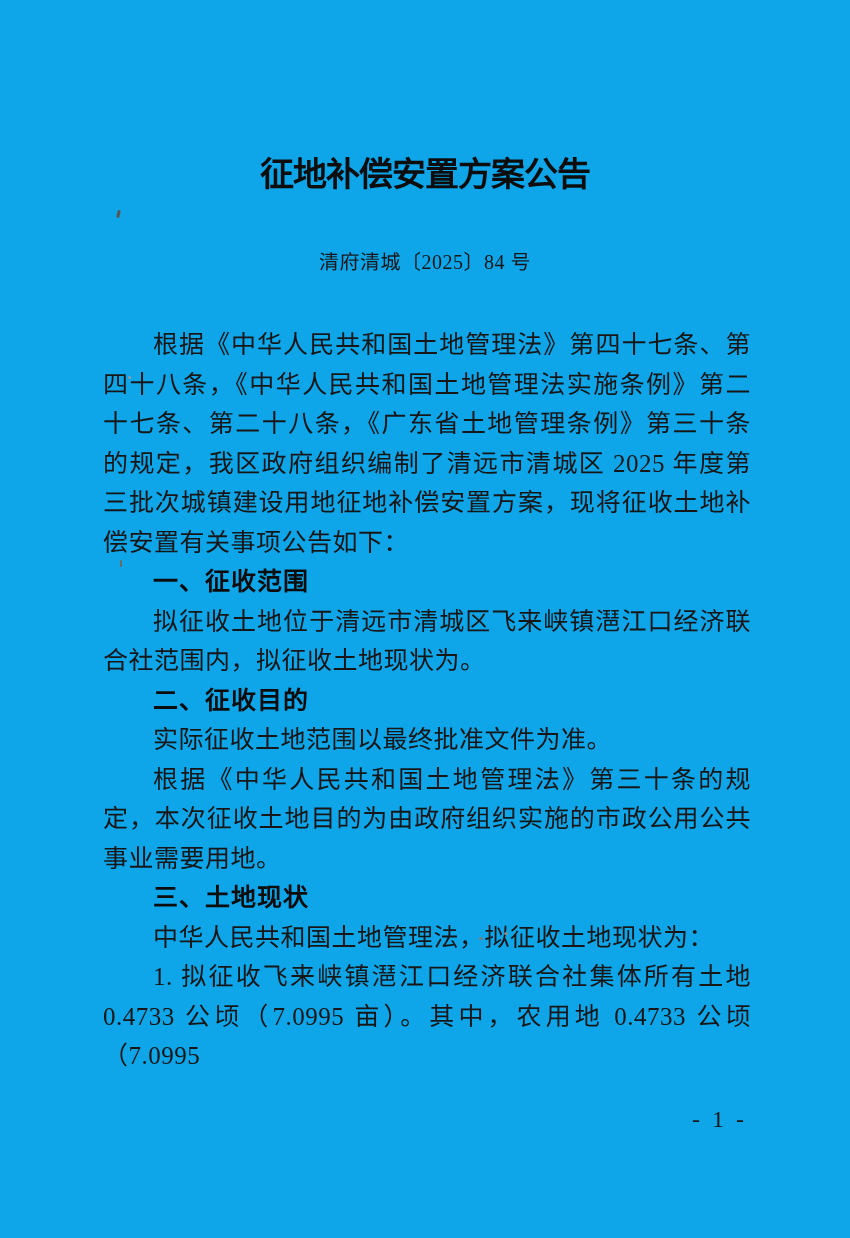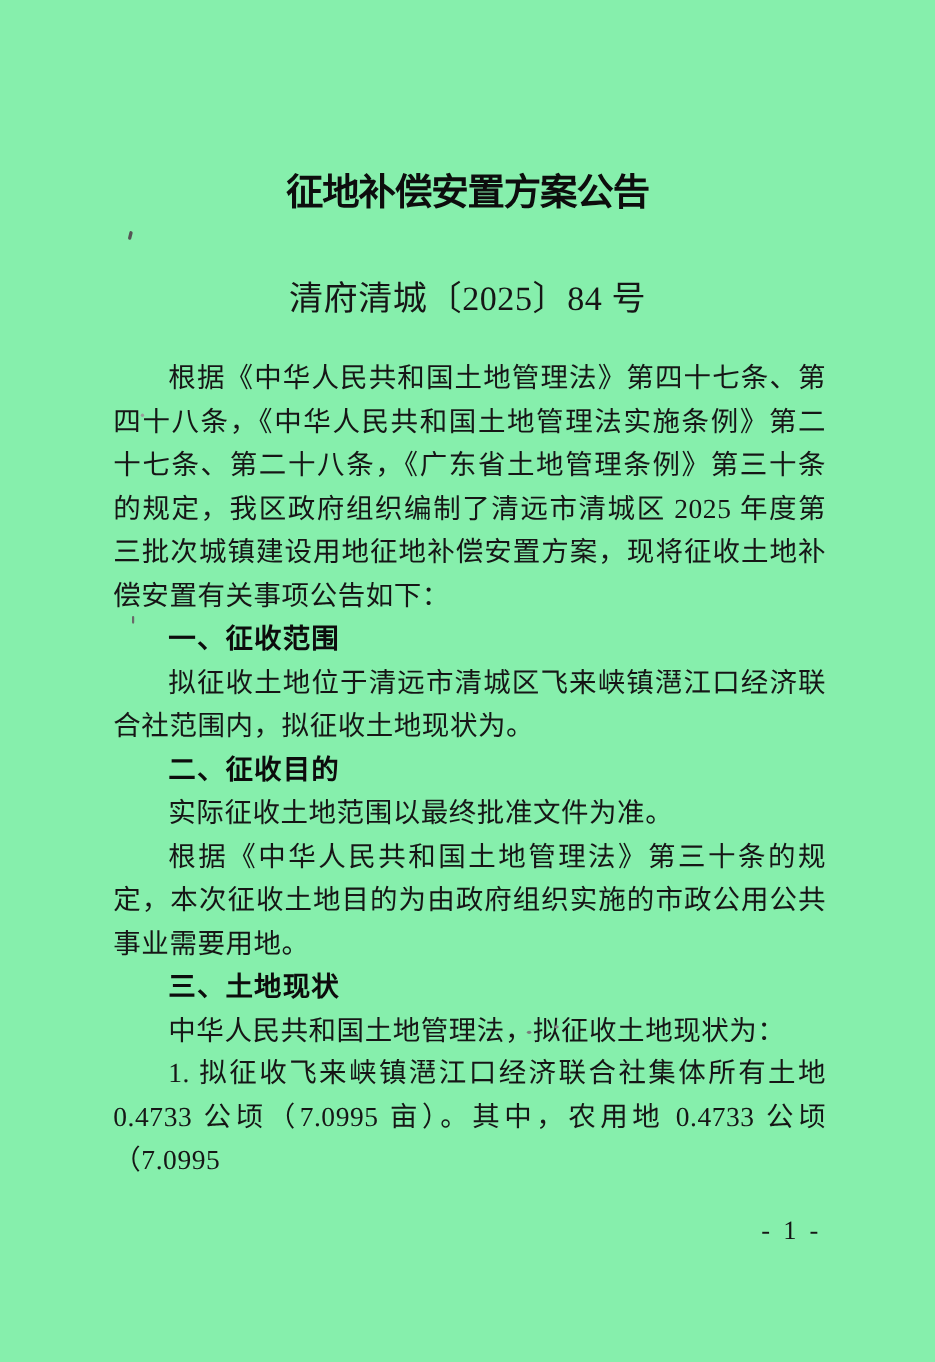--- a/index.html
+++ b/index.html
@@ -6,21 +6,21 @@
   html, body {
     margin: 0;
     padding: 0;
     background: #e9e9e9;
   }
   .page {
     position: relative;
     width: 850px;
     height: 1238px;
     margin: 0 auto;
-    background: #86efac;
+    background: #0ea5e9;
     overflow: hidden;
     color: #1b1b1b;
     font-family: "Liberation Serif", "DejaVu Serif", serif;
   }
   .doc-title {
     position: absolute;
     top: 147px;
     left: 0;
     width: 100%;
     margin: 0;
@@ -31,21 +31,21 @@
     letter-spacing: -1px;
     color: #0d0d0d;
     white-space: nowrap;
   }
   .doc-number {
     position: absolute;
     top: 246px;
     left: 0;
     width: 100%;
     text-align: center;
-    font-size: 31px;
+    font-size: 20px;
     letter-spacing: 0.5px;
     color: #161616;
     white-space: nowrap;
   }
   .doc-body {
     position: absolute;
     top: 325px;
     left: 103px;
     width: 648px;
     font-size: 25px;

